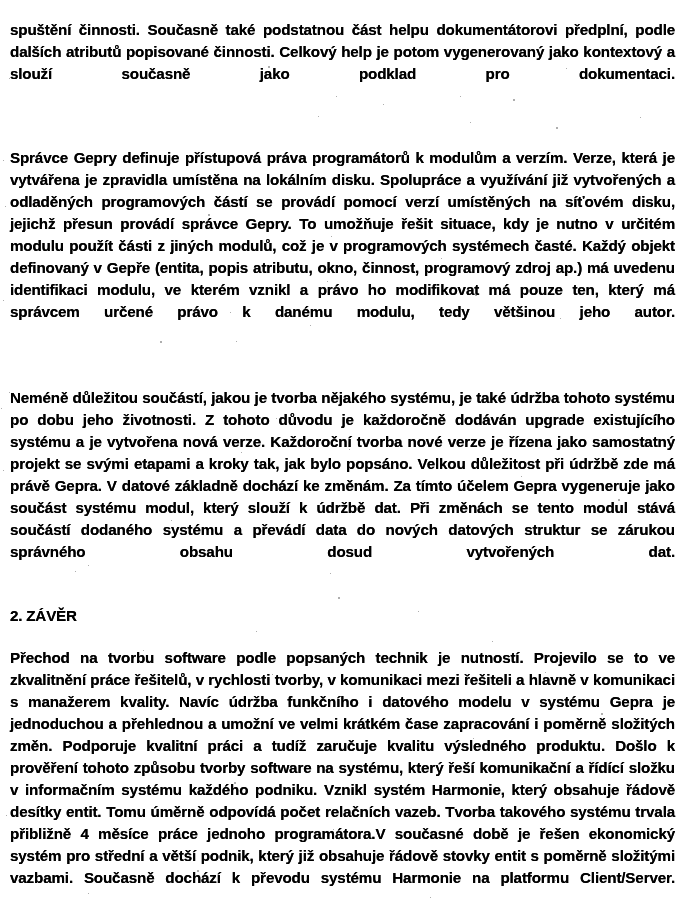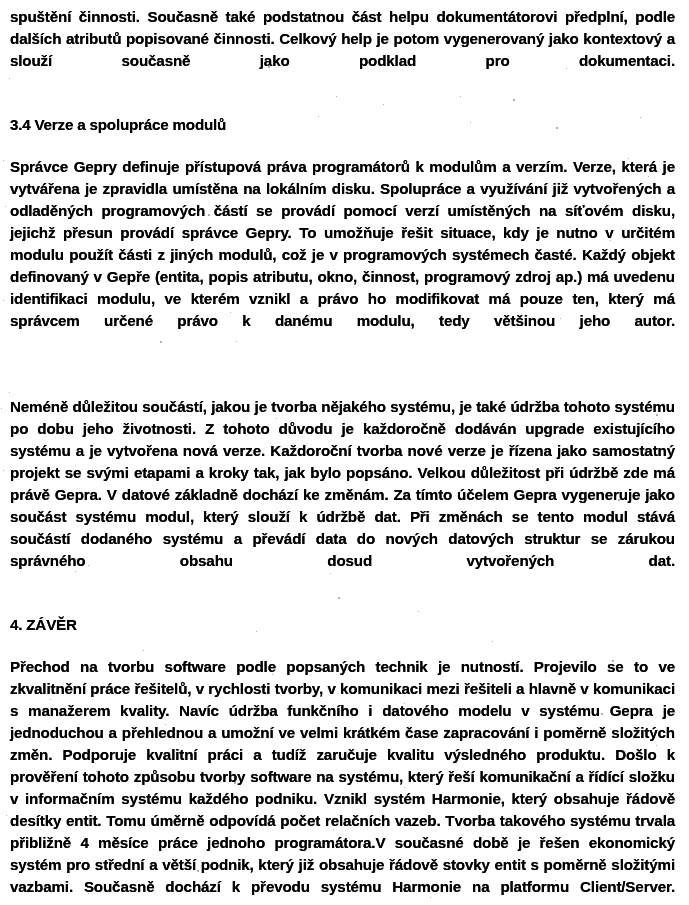--- a/index.html
+++ b/index.html
@@ -12,21 +12,21 @@
     height: 905px;
     position: relative;
     overflow: hidden;
     font-family: "Liberation Sans", sans-serif;
     color: #000000;
   }
 
   #page {
     position: absolute;
     inset: 0;
-    padding: 6px 14px 0 10px;
+    padding: 19px 14px 0 10px;
     box-sizing: border-box;
   }
 
   
   #speckle {
     position: absolute;
     inset: 0;
     pointer-events: none;
     z-index: 5;
   }
@@ -78,36 +78,35 @@
 </style>
 </head>
 <body>
 
 <div id="page">
 
   <p class="para">spuštění činnosti. Současně také podstatnou část helpu dokumentátorovi předplní, podle dalších atributů popisované činnosti. Celkový help je potom vygenerovaný jako kontextový a slouží současně jako podklad pro dokumentaci.</p>
 
   <div class="gap-md"></div>
 
-  <h3 class="heading">3.4 Verze a spolupráce modulů</h3>
 
   <div class="gap-md"></div>
 
   <p class="para">Správce Gepry definuje přístupová práva programátorů k modulům a verzím. Verze, která je vytvářena je zpravidla umístěna na lokálním disku. Spolupráce a využívání již vytvořených a odladěných programových částí se provádí pomocí verzí umístěných na síťovém disku, jejichž přesun provádí správce Gepry. To umožňuje řešit situace, kdy je nutno v určitém modulu použít části z jiných modulů, což je v programových systémech časté. Každý objekt definovaný v Gepře (entita, popis atributu, okno, činnost, programový zdroj ap.) má uvedenu identifikaci modulu, ve kterém vznikl a právo ho modifikovat má pouze ten, který má správcem určené právo k danému modulu, tedy většinou jeho autor.</p>
 
   <div class="gap-lg"></div>
 
 
   <div class="gap-md"></div>
 
   <p class="para">Neméně důležitou součástí, jakou je tvorba nějakého systému, je také údržba tohoto systému po dobu jeho životnosti. Z tohoto důvodu je každoročně dodáván upgrade existujícího systému a je vytvořena nová verze. Každoroční tvorba nové verze je řízena jako samostatný projekt se svými etapami a kroky tak, jak bylo popsáno. Velkou důležitost při údržbě zde má právě Gepra.  V datové základně dochází ke změnám. Za tímto účelem Gepra vygeneruje jako součást systému modul, který slouží k údržbě dat. Při změnách se tento modul stává součástí dodaného systému a převádí data do nových datových struktur se zárukou správného obsahu dosud vytvořených dat.</p>
 
   <div class="gap-md"></div>
 
-  <h2 class="heading">4. ZÁVĚR</h2>
+  <h2 class="heading">2. ZÁVĚR</h2>
 
   <div class="gap-md"></div>
 
   <p class="para">Přechod na tvorbu software podle popsaných technik je nutností. Projevilo se to ve zkvalitnění práce řešitelů, v rychlosti tvorby, v komunikaci mezi řešiteli a hlavně v komunikaci s manažerem kvality. Navíc údržba funkčního i datového modelu v systému Gepra je jednoduchou a přehlednou a umožní ve velmi krátkém čase zapracování i poměrně složitých změn. Podporuje kvalitní práci a tudíž zaručuje kvalitu výsledného produktu. Došlo k prověření tohoto způsobu tvorby software na systému, který řeší komunikační a řídící složku v informačním systému každého podniku. Vznikl systém Harmonie, který obsahuje řádově desítky entit. Tomu úměrně odpovídá počet  relačních vazeb. Tvorba takového systému trvala přibližně 4 měsíce práce jednoho programátora.V současné době je řešen ekonomický systém pro střední a větší podnik, který již obsahuje řádově stovky entit s poměrně složitými vazbami.  Současně dochází k převodu systému Harmonie na platformu Client/Server.</p>
 
 </div>
 
 <div id="speckle">
     <i style="left: 268px; top: 66px; width: 2px; height: 2px;"></i>
     <i style="left: 566px; top: 68px; width: 1px; height: 1px;"></i>

